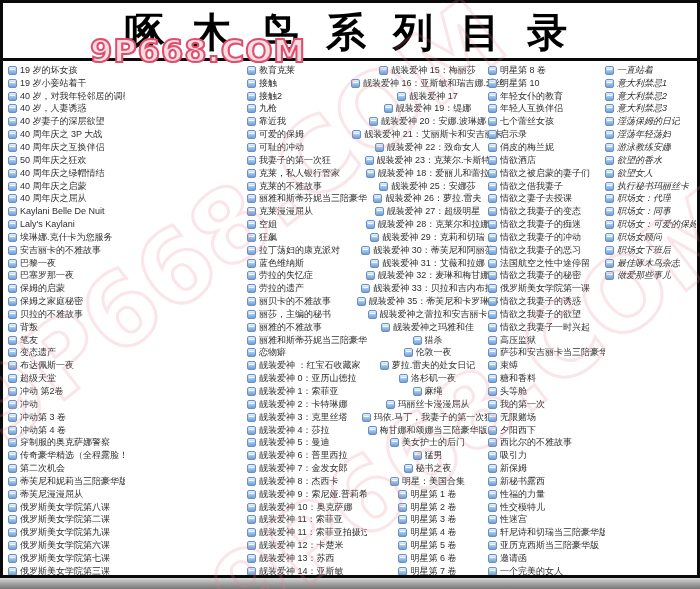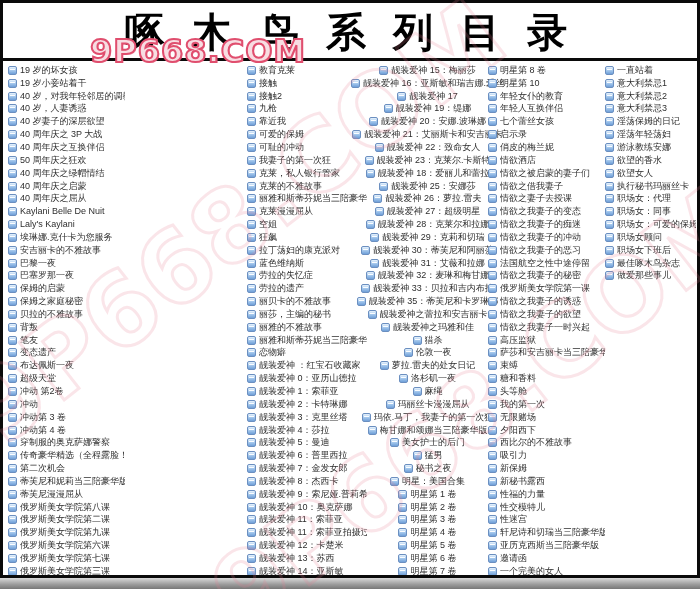--- a/index.html
+++ b/index.html
@@ -870,21 +870,21 @@
         </div>
         <div class="row">
           <span class="icon"></span>
           <span class="label">邀请函</span>
         </div>
         <div class="row">
           <span class="icon"></span>
           <span class="label">一个完美的女人</span>
         </div>
       </div>
-      <div class="col" style="width: 91px;">
+      <div class="col" style="width: 91px; font-style: italic;">
         <div class="row">
           <span class="icon"></span>
           <span class="label">一直站着</span>
         </div>
         <div class="row">
           <span class="icon"></span>
           <span class="label">意大利禁忌1</span>
         </div>
         <div class="row">
           <span class="icon"></span>

